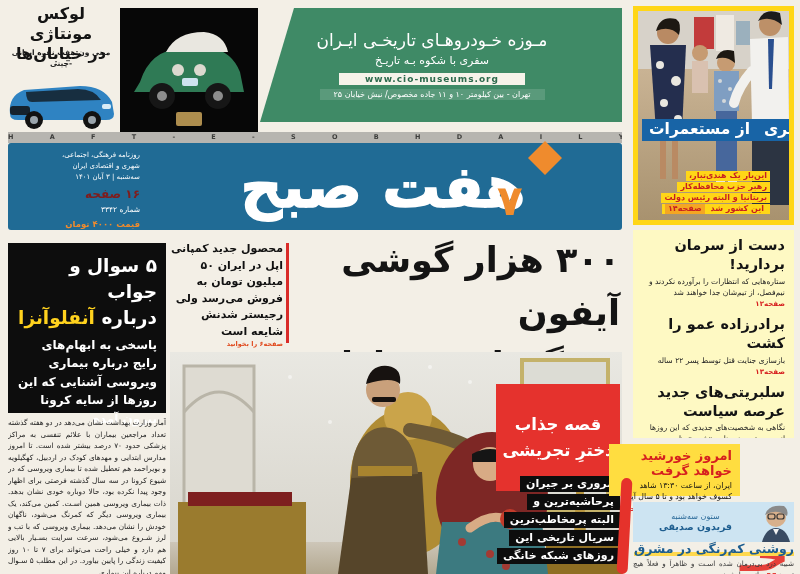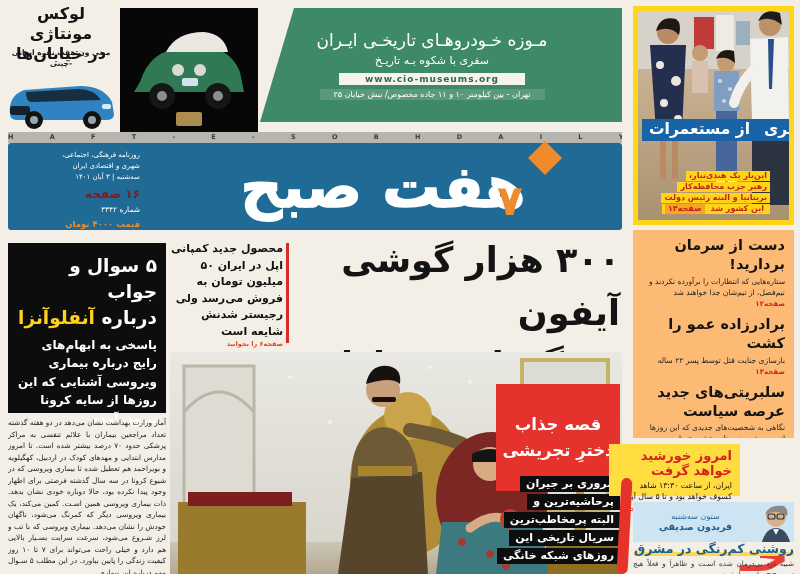--- a/index.html
+++ b/index.html
@@ -79,21 +79,21 @@
   .sunak-inner { position:relative; width:151px; height:209px; overflow:hidden; }
   .sunak-h { position:absolute; left:4px; top:108px; display:flex; flex-direction:row; align-items:flex-end; z-index:2;}
   .sunak-h div { background:#1864a6; color:#fff; font-weight:bold; font-size:15.5px;
     padding:1px 7px 3px; margin-bottom:3px; white-space:nowrap; }
   .sunak-sub { position:absolute; left:4px; bottom:6px; width:128px; display:flex;
     flex-direction:column; align-items:flex-start; z-index:2; }
   .sunak-sub span { background:#ffd617; color:#c81f1f; font-weight:bold; font-size:8px;
     padding:0 3px 1px; margin-top:1px; white-space:nowrap; }
   .sunak-ref { background:#f5a623 !important; }
 
-  .yellow-panel { left:633px; top:230px; width:161px; height:208px; background:#fdba74;
+  .yellow-panel { left:633px; top:230px; width:161px; height:208px; background:#fef9c3;
     padding:6px 9px; overflow:hidden; }
   .news-h { font-size:14.5px; font-weight:bold; color:#141414; line-height:1.3; text-align:right; }
   .news-s { font-size:7.6px; color:#222; line-height:1.45; text-align:right; margin:2px 0 6px; }
   .news-ref { color:#d61f1f; font-weight:bold; font-size:7px; }
 
   .eclipse { left:609px; top:444px; width:131px; height:52px; background:#ffdd40; padding:4px 8px; }
   .eclipse-h { color:#d61f1f; font-size:13px; font-weight:bold; text-align:right; }
   .eclipse-s { font-size:7.8px; color:#111; line-height:1.45; text-align:right; margin-top:2px; }
 
   .col-box { left:633px; top:502px; width:161px; height:40px; background:#cde4f2;

